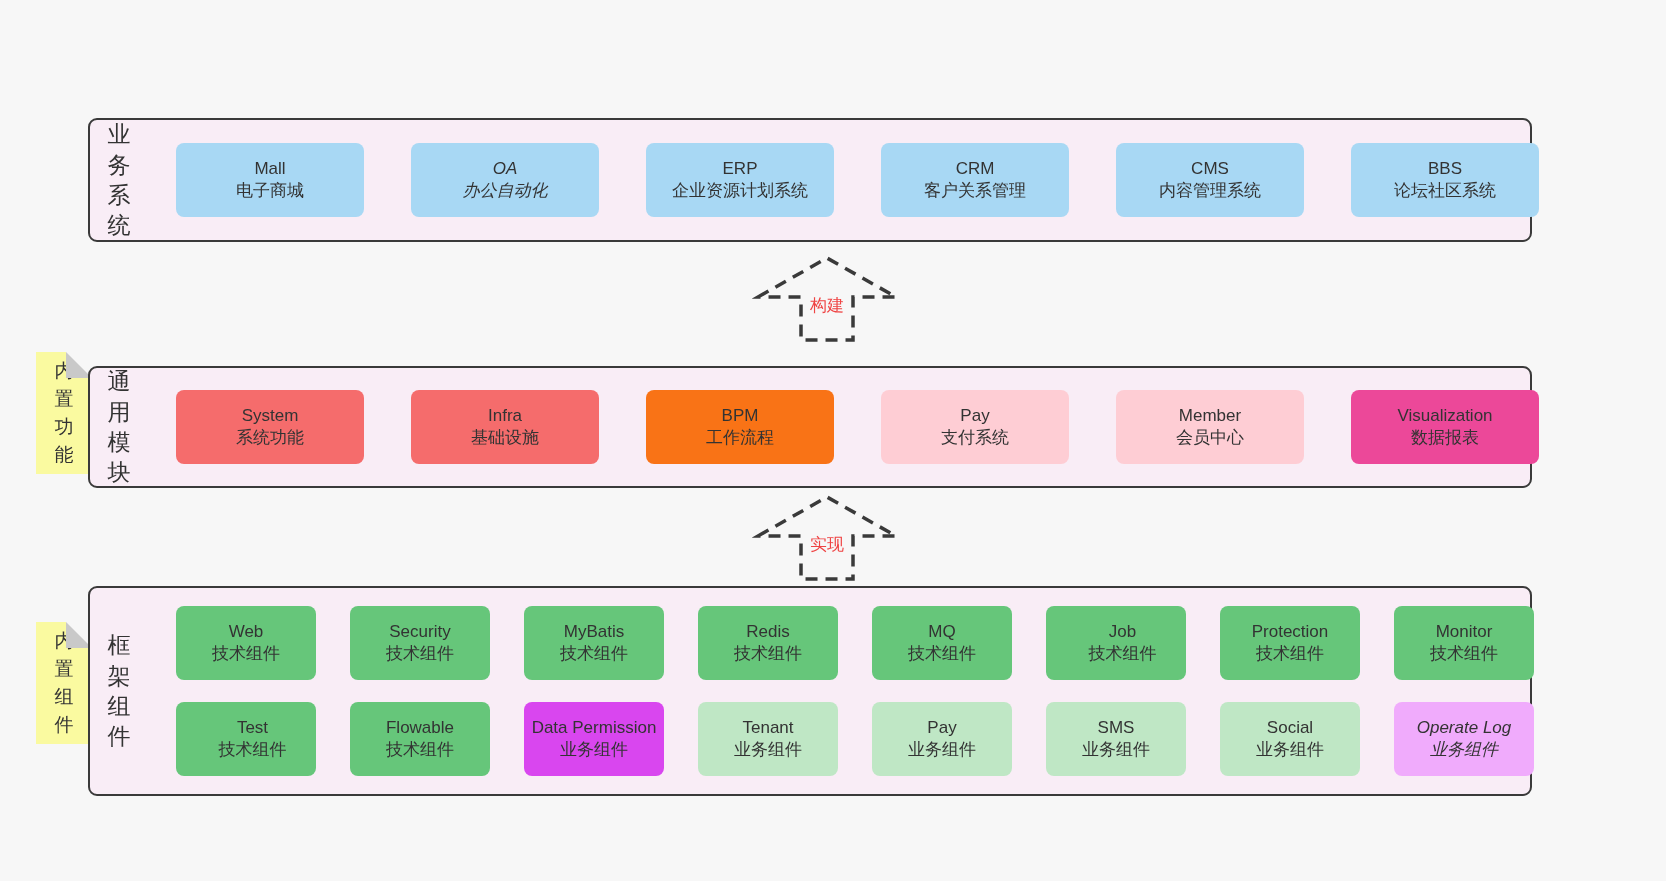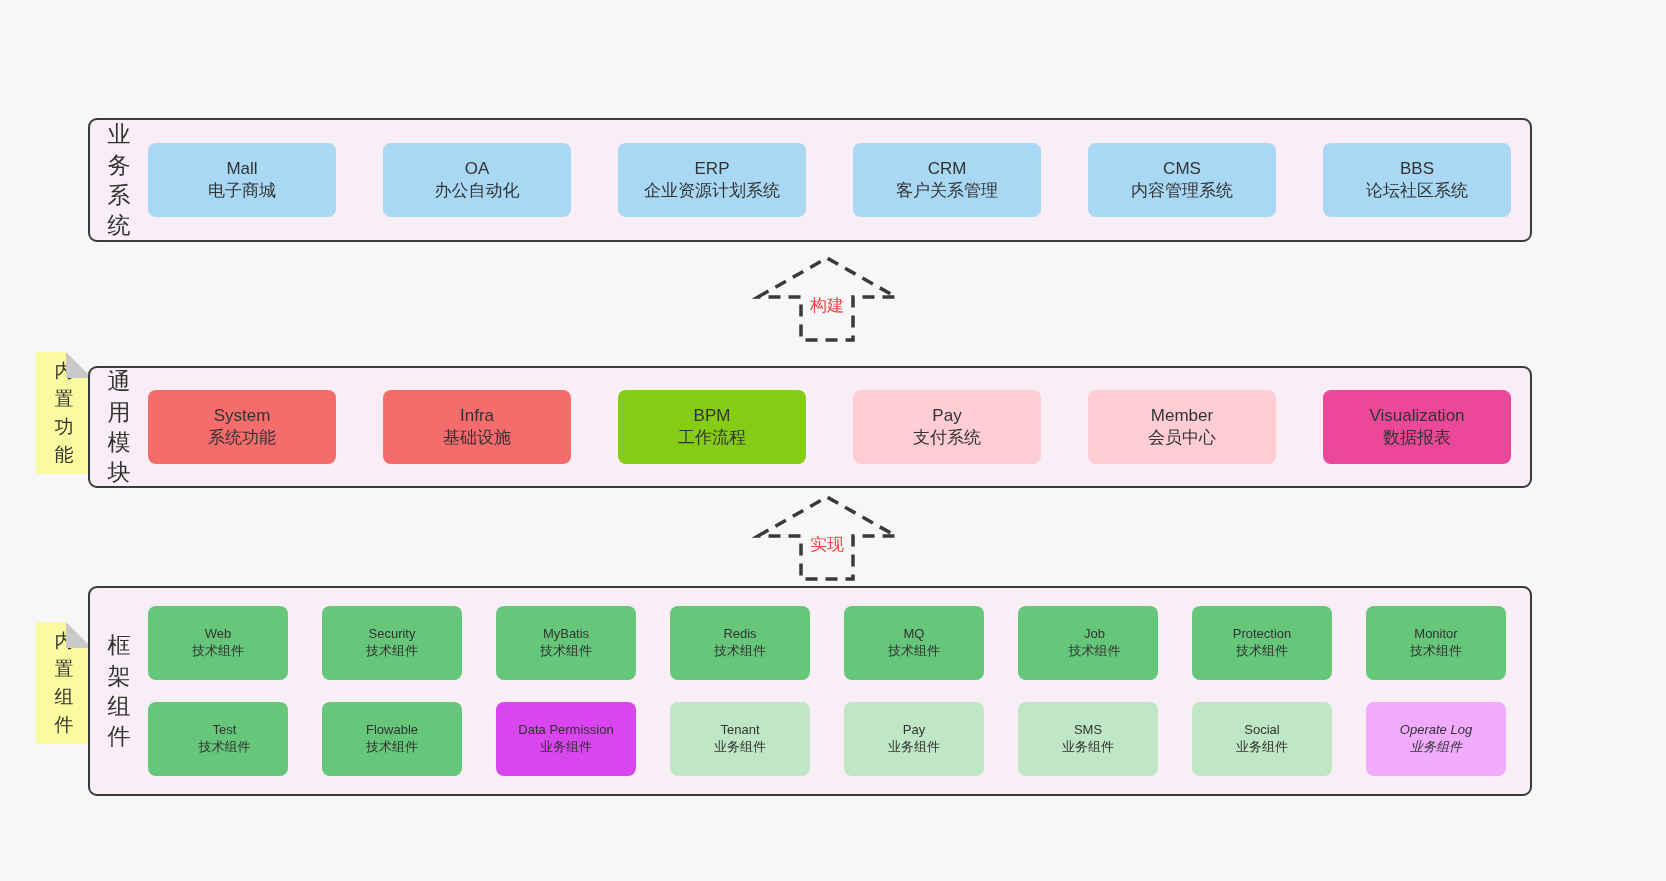--- a/index.html
+++ b/index.html
@@ -40,39 +40,40 @@
     line-height:1.15;
     color:#333333;
   }
   .band-content {
     flex:1;
     display:flex;
     flex-direction:column;
     justify-content:center;
     gap:22px;
     padding:14px 10px 14px 0;
+    margin-left:28px;
   }
   .box-row { display:flex; align-items:center; }
   .band-1 .box-row, .band-2 .box-row { gap:47px; }
   .band-3 .box-row { gap:34px; }
   .box {
     height:74px;
     border-radius:8px;
     display:flex;
     flex-direction:column;
     align-items:center;
     justify-content:center;
     text-align:center;
     font-size:17px;
     line-height:1.32;
     color:#333333;
     padding:2px 4px;
   }
   .band-1 .box, .band-2 .box { width:188px; flex:0 0 188px; }
-  .band-3 .box { width:140px; flex:0 0 140px; font-size:13px; line-height:1.28; }
+  .band-3 .box { width:140px; flex:0 0 140px; font-size:17px; line-height:1.28; }
   .note {
     position:absolute;
     left:36px;
     width:56px;
     background:#fafaa0;
     z-index:0;
     display:flex;
     align-items:center;
     justify-content:center;
   }
@@ -119,21 +120,21 @@
         <div>系</div>
         <div>统</div>
       </div>
   </div>
   <div class="band-content">
       <div class="box-row">
         <div class="box" style="background: rgb(168, 216, 244);">
           <div>Mall</div>
           <div>电子商城</div>
         </div>
-        <div class="box" style="background: rgb(168, 216, 244);">
+        <div class="box" style="background: rgb(168, 216, 244); font-style: italic;">
           <div>OA</div>
           <div>办公自动化</div>
         </div>
         <div class="box" style="background: rgb(168, 216, 244);">
           <div>ERP</div>
           <div>企业资源计划系统</div>
         </div>
         <div class="box" style="background: rgb(168, 216, 244);">
           <div>CRM</div>
           <div>客户关系管理</div>
@@ -178,21 +179,21 @@
   <div class="band-content">
       <div class="box-row">
         <div class="box" style="background: rgb(245, 108, 108);">
           <div>System</div>
           <div>系统功能</div>
         </div>
         <div class="box" style="background: rgb(245, 108, 108);">
           <div>Infra</div>
           <div>基础设施</div>
         </div>
-        <div class="box" style="background: #84cc16;">
+        <div class="box" style="background: #f97316;">
           <div>BPM</div>
           <div>工作流程</div>
         </div>
         <div class="box" style="background: rgb(254, 205, 212);">
           <div>Pay</div>
           <div>支付系统</div>
         </div>
         <div class="box" style="background: rgb(254, 205, 212);">
           <div>Member</div>
           <div>会员中心</div>

